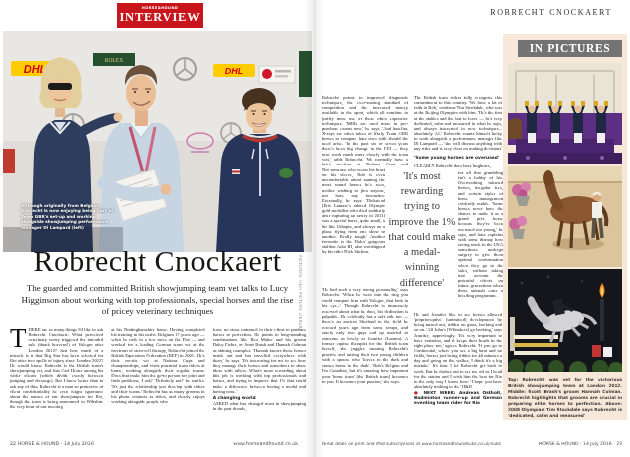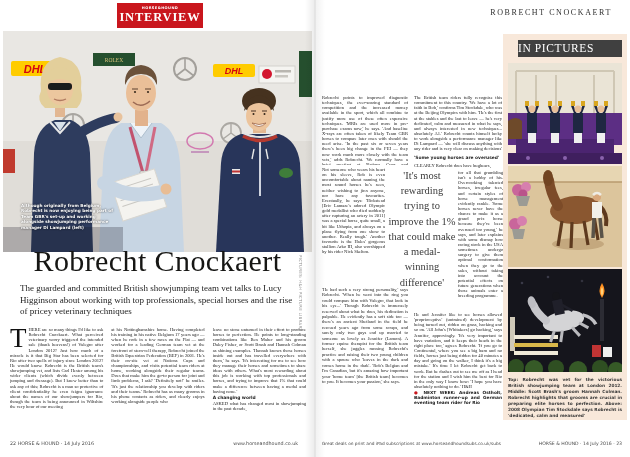--- a/index.html
+++ b/index.html
@@ -16,42 +16,42 @@
   .banner .label{font-size:12.5px;font-weight:bold;letter-spacing:.8px;line-height:1.25;}
 
   
   .mainphoto{left:3px;top:31px;width:309px;height:221px;overflow:hidden;background:#c4b5fd;}
   .photocap{left:21px;top:203px;width:94px;font-size:4.2px;line-height:1.3;color:#ffffff;
             font-weight:bold;text-shadow:0 0 2px rgba(0,0,0,.85);}
 
   
   .title{left:0;top:246px;width:315px;text-align:center;font-size:30px;color:#161614;
          letter-spacing:.4px;line-height:1;}
-  .standfirst{left:20px;top:283px;width:275px;text-align:left;font-size:9px;
+  .standfirst{left:20px;top:283px;width:275px;text-align:center;font-size:9px;
               line-height:1.3;color:#1d1d1d;font-family:Liberation Serif, serif;}
 
   
   .micro{font-size:4.6px;line-height:1.12;text-align:justify;color:#1b1b1b;}
   .cols{left:10px;top:327px;width:296px;height:106px;display:flex;gap:8px;overflow:hidden;}
   .col{flex:1;}
   .dropcap{float:left;font-size:27px;line-height:.8;padding:1px 2px 0 0;color:#111;}
   .subhead{font-weight:bold;display:block;margin-top:2px;}
   .clip{overflow:hidden;}
 
   
   .rp-header{right:18px;top:8px;font-size:8px;letter-spacing:1.6px;color:#2f2f2f;}
   .quote{left:388px;top:168px;width:68px;text-align:center;font-size:10.5px;line-height:1.45;
          color:#3b3b3b;font-family:Liberation Serif, serif;}
   .red{color:#c9161d;}
   .nextweek{font-weight:bold;margin-top:2px;}
 
   
   .sidebar{left:503px;top:34px;width:124px;height:386px;background:#f8e8da;}
-  .ip-banner{left:518px;top:40px;width:104px;height:17px;background:#404040;color:#fff;
-             font-size:11.5px;font-weight:normal;letter-spacing:.6px;line-height:17px;}
+  .ip-banner{left:518px;top:40px;width:104px;height:17px;background:#737373;color:#fff;
+             text-align:center;font-size:11.5px;font-weight:bold;letter-spacing:.6px;line-height:17px;}
   .sb-photo{left:508px;width:114px;overflow:hidden;}
   .sb-cap{left:508px;top:377px;width:114px;font-size:4.3px;font-weight:bold;line-height:1.4;
           color:#3a3a3a;text-align:justify;}
 
   
   .foot{font-size:4.8px;color:#4a4a4a;}
   .vcredit{left:303px;top:255px;font-size:4px;color:#8a8a8a;transform:rotate(90deg);
            transform-origin:left top;white-space:nowrap;letter-spacing:.3px;}
   .fold{left:305px;top:0;width:20px;height:457px;
         background:linear-gradient(90deg,rgba(0,0,0,0),rgba(0,0,0,.07) 45%,rgba(0,0,0,.14) 50%,rgba(0,0,0,.05) 56%,rgba(0,0,0,0));}

